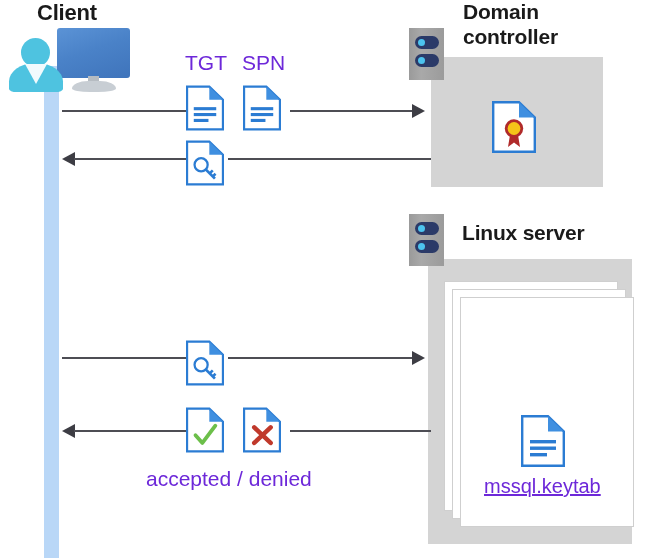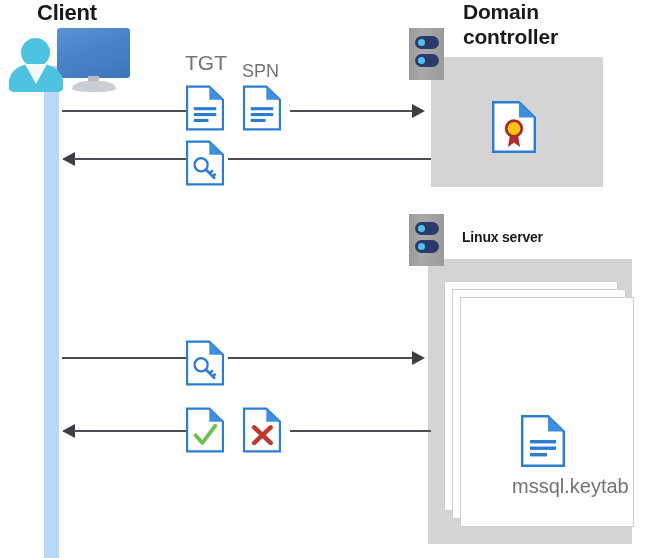--- a/index.html
+++ b/index.html
@@ -18,21 +18,21 @@
 
   
   .title-bold {
     position: absolute;
     font-weight: bold;
     color: #1a1a1a;
     letter-spacing: -0.2px;
   }
   .plain-label {
     position: absolute;
-    color: #737373;
+    color: #6d28d9;
     white-space: nowrap;
   }
 
   
   .lifeline {
     position: absolute;
     background: #b9d7f7;
   }
 
   
@@ -161,21 +161,21 @@
   <div class="icon" style="left:492px; top:101px;">
     <svg width="44" height="52" viewBox="0 0 44 52">
       <path d="M1.2 1.2 H27 L42.8 16.5 V50.8 H1.2 Z" fill="#ffffff" stroke="#2b7cd3" stroke-width="2.4"></path>
       <path d="M27 1.2 L42.8 16.5 H27 Z" fill="#3f8fe0"></path>
       <path d="M18.5 31 L16 46 L22 41.5 L28 46 L25.5 31 Z" fill="#b02a2a"></path>
       <circle cx="22" cy="27.5" r="9.2" fill="#b02a2a"></circle>
       <circle cx="22" cy="27.5" r="6.4" fill="#f5c518"></circle>
     </svg>
   </div>
 
-  <div class="title-bold" style="left:462px; top:229px; font-size:14px;">Linux server</div>
+  <div class="title-bold" style="left:462px; top:221px; font-size:21px;">Linux server</div>
 
   <div class="host-box" style="left:428px; top:259px; width:204px; height:285px;"></div>
 
   <div class="server-rack" style="left:409px; top:214px; width:35px; height:52px;">
     <div class="rack-pill" style="left:6px; top:8px; width:24px; height:13px;"></div>
     <div class="rack-dot" style="left:9px; top:11px;"></div>
     <div class="rack-pill" style="left:6px; top:26px; width:24px; height:13px;"></div>
     <div class="rack-dot" style="left:9px; top:29px;"></div>
   </div>
 
@@ -188,24 +188,24 @@
   <div class="icon" style="left:521px; top:415px;">
     <svg width="44" height="52" viewBox="0 0 44 52">
       <path d="M1.2 1.2 H27 L42.8 16.5 V50.8 H1.2 Z" fill="#ffffff" stroke="#2b7cd3" stroke-width="2.4"></path>
       <path d="M27 1.2 L42.8 16.5 H27 Z" fill="#3f8fe0"></path>
       <rect x="9" y="25" width="26" height="3.4" fill="#2b7cd3"></rect>
       <rect x="9" y="31.5" width="26" height="3.4" fill="#2b7cd3"></rect>
       <rect x="9" y="38" width="17" height="3.4" fill="#2b7cd3"></rect>
     </svg>
   </div>
 
-  <div class="plain-label" style="left:512px; top:475px; font-size:20px;">mssql.keytab</div>
+  <div class="plain-label" style="left:484px; top:475px; font-size:20px;text-decoration:underline;">mssql.keytab</div>
 
   <div class="plain-label" style="left:185px; top:51px; font-size:21px;">TGT</div>
-  <div class="plain-label" style="left:242px; top:61px; font-size:18px;">SPN</div>
+  <div class="plain-label" style="left:242px; top:51px; font-size:21px;">SPN</div>
 
   <div class="conn-line" style="left:62px; top:110px; width:126px;"></div>
   <div class="conn-line" style="left:290px; top:110px; width:123px;"></div>
   <div class="arrow-right" style="left:412px; top:104px;"></div>
 
   <div class="icon" style="left:186px; top:85px;">
     <svg width="38" height="46" viewBox="0 0 44 52">
       <path d="M1.2 1.2 H27 L42.8 16.5 V50.8 H1.2 Z" fill="#ffffff" stroke="#2b7cd3" stroke-width="2.6"></path>
       <path d="M27 1.2 L42.8 16.5 H27 Z" fill="#3f8fe0"></path>
       <rect x="9" y="25" width="26" height="3.6" fill="#2b7cd3"></rect>
@@ -267,14 +267,15 @@
   </div>
 
   <div class="icon" style="left:243px; top:407px;">
     <svg width="38" height="46" viewBox="0 0 44 52">
       <path d="M1.2 1.2 H27 L42.8 16.5 V50.8 H1.2 Z" fill="#ffffff" stroke="#2b7cd3" stroke-width="2.6"></path>
       <path d="M27 1.2 L42.8 16.5 H27 Z" fill="#3f8fe0"></path>
       <path d="M13 23 L32 41 M32 23 L13 41" fill="none" stroke="#c0392b" stroke-width="5.2" stroke-linecap="round"></path>
     </svg>
   </div>
 
+  <div class="plain-label" style="left:146px; top:467px; font-size:21px;">accepted / denied</div>
 
 </div>
 
 </body></html>

